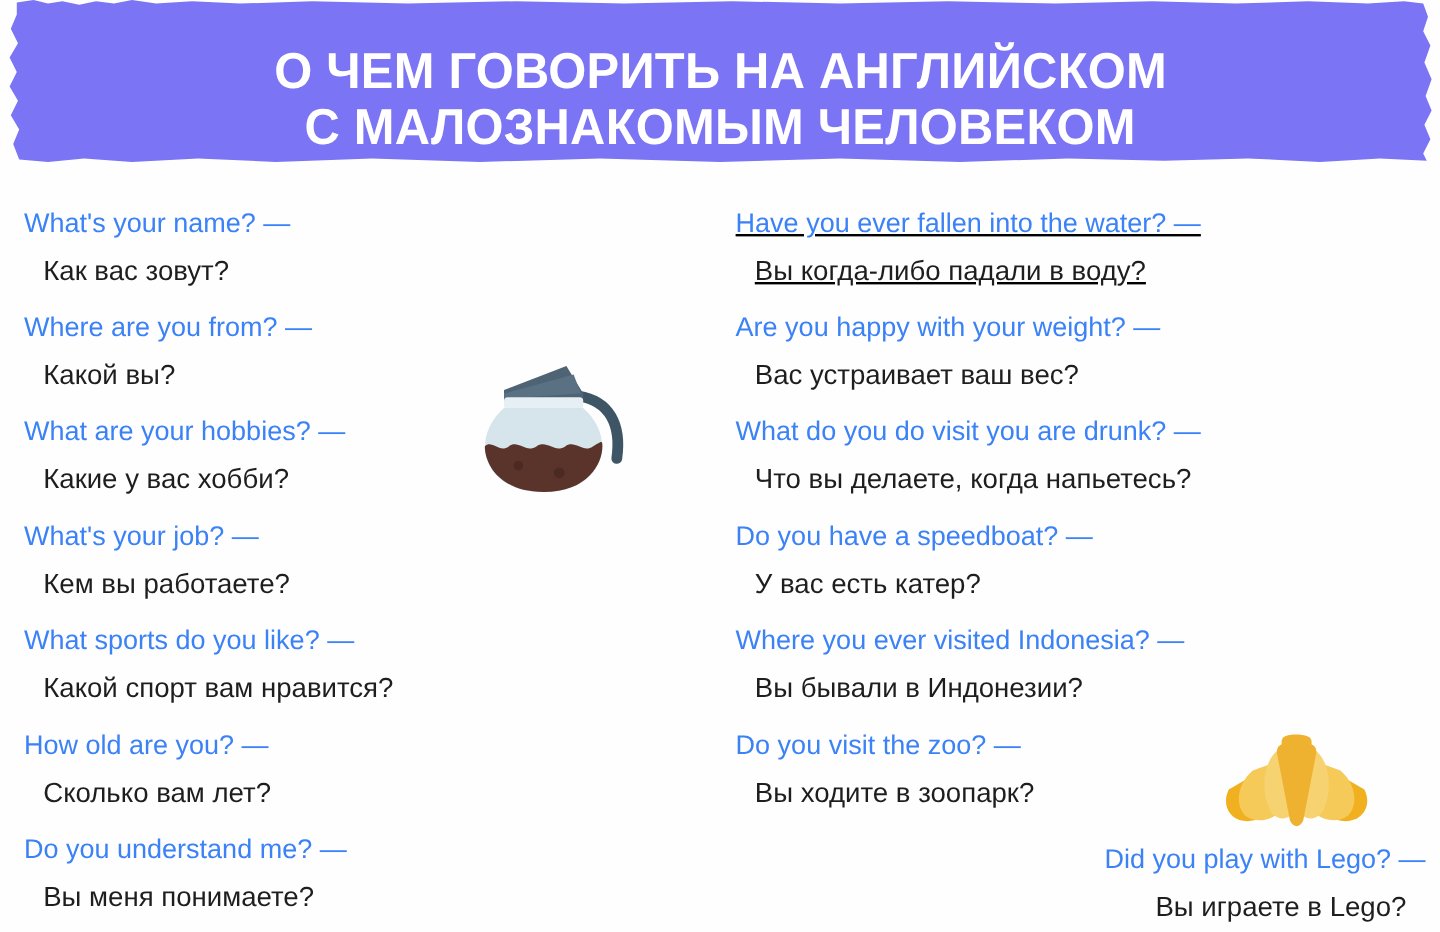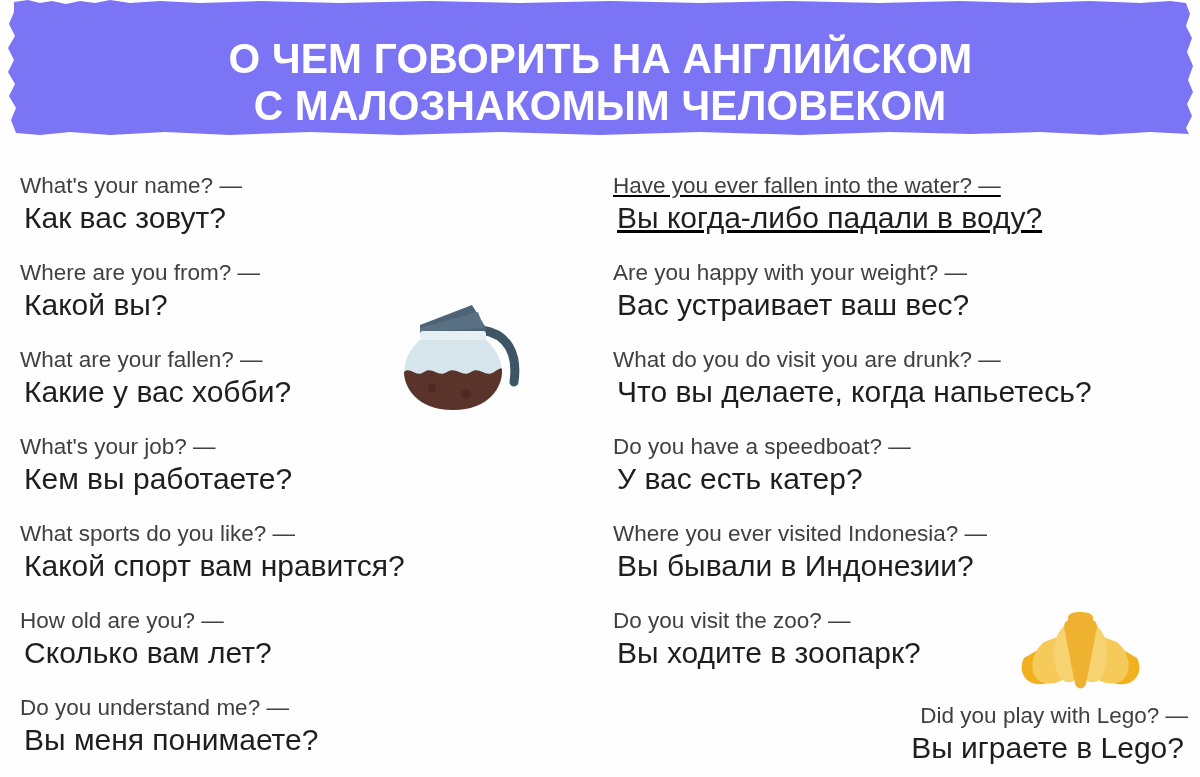--- a/index.html
+++ b/index.html
@@ -71,36 +71,36 @@
   }
   .column-left  { left: 20px;  width: 560px; }
   .column-right { left: 613px; width: 575px; }
 
   .qa-item {
     position: absolute;
     left: 0;
     width: 100%;
   }
   .qa-en {
-    color: #404040;
+    color: #3b82f6;
     font-family: "Liberation Sans", sans-serif;
     font-size: 22.5px;
     font-weight: normal;
     line-height: 1.0;
     white-space: nowrap;
     margin: 0 0 5px 0;
   }
   .qa-ru {
     color: #1E1E1E;
     font-family: "Liberation Sans", sans-serif;
-    font-size: 30px;
+    font-size: 23px;
     font-weight: normal;
     line-height: 1.0;
     white-space: nowrap;
-    margin: 4px;
+    margin: 16px;
   }
 
   
   .illus {
     position: absolute;
     pointer-events: none;
   }
   .illus-coffee {
     left: 398px;
     top: 298px;
@@ -142,21 +142,21 @@
   <div class="column column-left">
     <div class="qa-item" style="top:35px;">
       <div class="qa-en">What's your name? —</div>
       <div class="qa-ru">Как вас зовут?</div>
     </div>
     <div class="qa-item" style="top:122px;">
       <div class="qa-en">Where are you from? —</div>
       <div class="qa-ru">Какой вы?</div>
     </div>
     <div class="qa-item" style="top:209px;">
-      <div class="qa-en">What are your fallen? —</div>
+      <div class="qa-en">What are your hobbies? —</div>
       <div class="qa-ru">Какие у вас хобби?</div>
     </div>
     <div class="qa-item" style="top:296px;">
       <div class="qa-en">What's your job? —</div>
       <div class="qa-ru">Кем вы работаете?</div>
     </div>
     <div class="qa-item" style="top:383px;">
       <div class="qa-en">What sports do you like? —</div>
       <div class="qa-ru">Какой спорт вам нравится?</div>
     </div>

